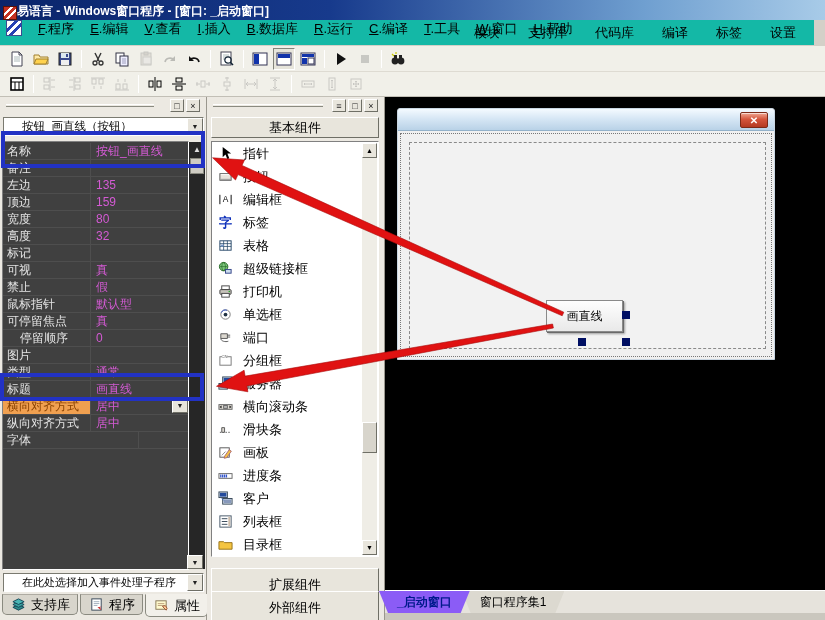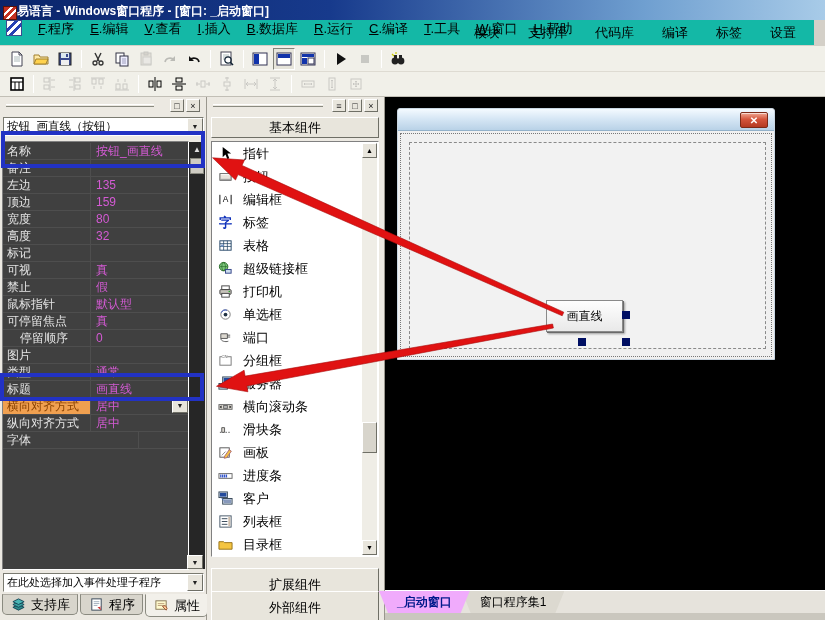--- a/index.html
+++ b/index.html
@@ -44,21 +44,21 @@
 
   
   .panel{position:absolute;top:97px;height:523px;background:#ece9e2}
   #left-panel{left:0;width:207px;border-right:1px solid #9a978e}
   #mid-panel{left:207px;width:178px;border-right:1px solid #9a978e}
   #right-panel{left:385px;width:440px;background:#000}
 
   
   .combo{position:absolute;height:19px;background:#fff;border:1px solid;border-color:#7a7a70 #fff #fff #7a7a70;
     display:flex;align-items:center;overflow:hidden}
-  .combo .ctext{flex:1;padding-left:3px;font-size:11.5px;white-space:nowrap;overflow:hidden}
+  .combo .ctext{flex:1;padding-left:18px;font-size:11.5px;white-space:nowrap;overflow:hidden}
   .drop{width:16px;height:100%;display:flex;align-items:center;justify-content:center;font-size:7px;color:#222;
     border:1px solid;border-color:#fff #6f6f66 #6f6f66 #fff;background:#e8e5dc;padding:0}
 
   
   #prop-grid{position:absolute;left:2px;top:44px;width:187px;height:429px;background:#404040;
     border:1px solid;border-color:#808080 #fff #fff #808080}
   .prow{position:absolute;left:0;width:100%;height:17px;border-bottom:1px solid #4e4e4e;display:flex}
   .plabel{width:87px;color:#e4e4e4;padding-left:4px;line-height:16px;font-size:12px;white-space:nowrap;overflow:hidden}
   .plabel.ind{padding-left:17px}
   .plabel.sel{background:#f0a050;color:#8a4200}
@@ -104,21 +104,21 @@
   #design-button{position:absolute;left:148px;top:169px;width:77px;height:32px;
     background:linear-gradient(#fefefe,#e9e9e9);border:1px solid #8a8a8a;
     box-shadow:1px 1px 0 #6a6a6a,2px 2px 2px rgba(0,0,0,.35);
     font-size:12px;display:flex;align-items:center;justify-content:center}
   .handle{position:absolute;width:8px;height:8px;background:#000f63}
 
   .dtabs{position:absolute;left:0;top:493px;width:440px;height:23px;background:#e6e3dc;
     border-top:1px solid #fff;display:flex;align-items:stretch;padding-left:2px}
   .dtab{display:flex;align-items:center;justify-content:center;padding:0 18px;font-size:12px;
     clip-path:polygon(0 0,100% 0,calc(100% - 9px) 100%,9px 100%);background:#dcd9d0;margin-left:-8px;white-space:nowrap}
-  .dtab.active{background:#f0abfc;font-weight:bold;color:#001a8c;z-index:2}
+  .dtab.active{background:#8b5cf6;font-weight:bold;color:#001a8c;z-index:2}
   #right-bottom{position:absolute;left:0;top:516px;width:440px;height:7px;background:#cac7be}
 
   
   .hlbox{position:absolute;border:4px solid #2232c4;z-index:40;pointer-events:none}
   #arrows{position:absolute;left:0;top:0;width:825px;height:620px;z-index:50;pointer-events:none}
 </style>
 </head>
 <body>
 
 <div id="app">

